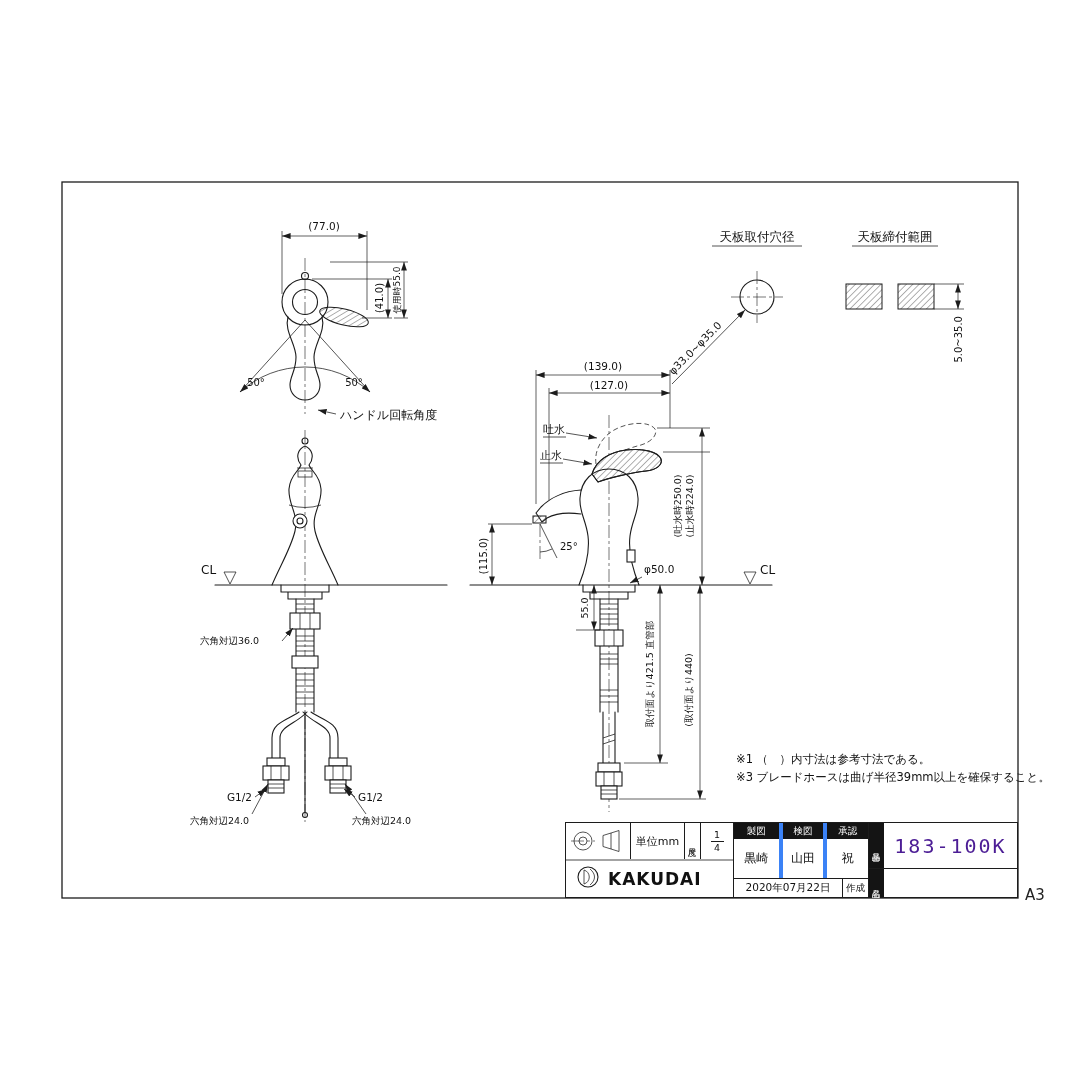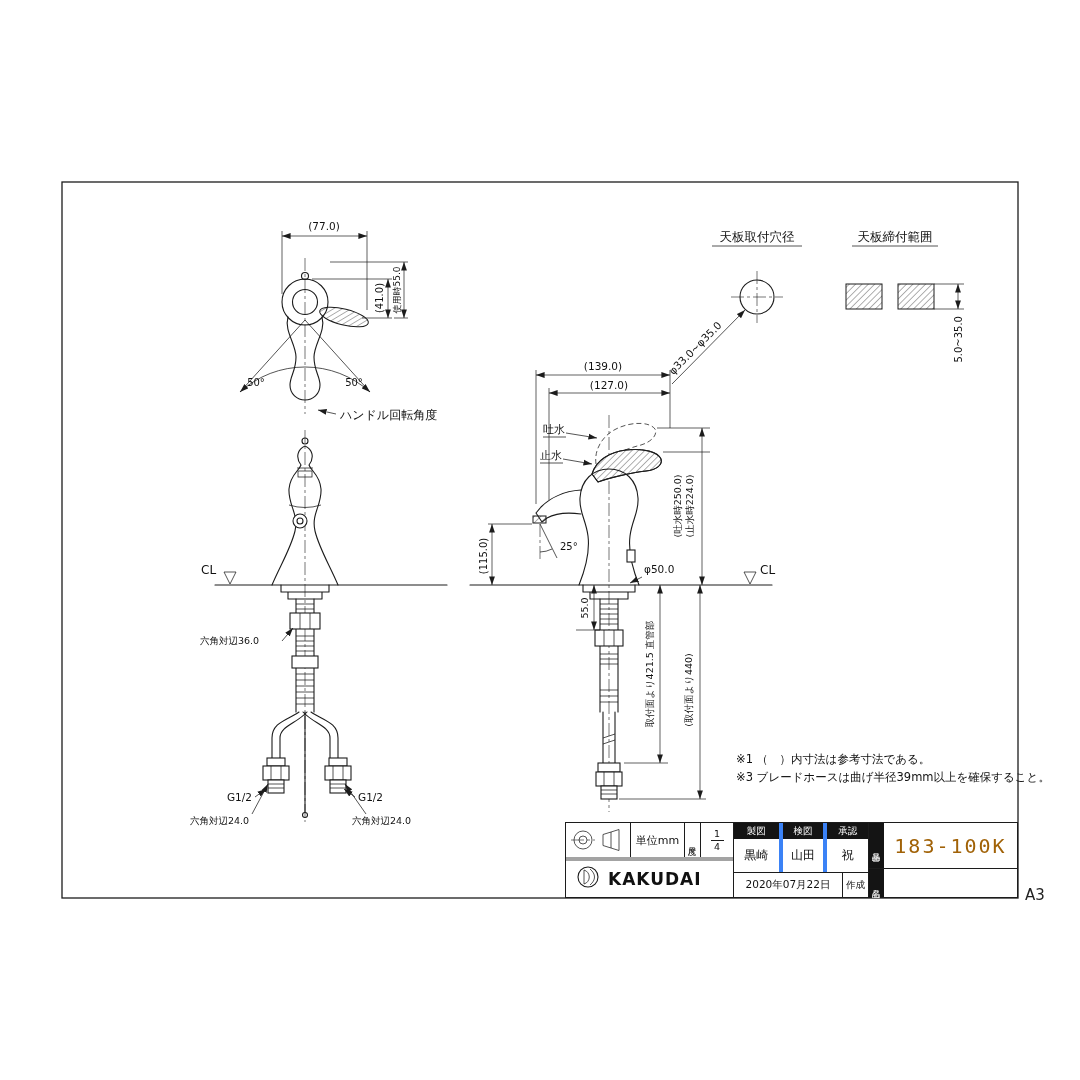--- a/index.html
+++ b/index.html
@@ -20,49 +20,49 @@
   
   .notes { position:absolute; left:736px; top:751px; font-size:11.5px; line-height:17.5px; white-space:nowrap; }
 
   
   .a3 { position:absolute; left:1025px; top:886px; font-size:15px; color:#222; }
 
   
   .tblock { position:absolute; left:565px; top:822px; width:453px; height:76px; box-sizing:border-box;
             border:1.2px solid #1c1c1c; display:flex; background:#fff; }
   .tb-left { width:168px; box-sizing:border-box; border-right:1px solid #1c1c1c; display:flex; flex-direction:column; }
-  .tb-left-top { height:38px; box-sizing:border-box; border-bottom:4px solid #a3a3a3; display:flex; align-items:stretch; }
+  .tb-left-top { height:38px; box-sizing:border-box; border-bottom:2px solid #a3a3a3; display:flex; align-items:stretch; }
   .proj { width:64px; display:flex; align-items:center; justify-content:center; }
   .unit { width:54px; box-sizing:border-box; border-left:1px solid #1c1c1c; font-size:11px; display:flex; align-items:center; justify-content:center; }
   .scale-wrap { flex:1; box-sizing:border-box; border-left:1px solid #1c1c1c; display:flex; }
   .scale-label { width:15px; writing-mode:vertical-rl; text-orientation:upright; font-size:8.5px;
                  display:flex; align-items:center; justify-content:center; }
   .scale-frac { flex:1; box-sizing:border-box; border-left:1px solid #1c1c1c; display:flex; flex-direction:column;
                 align-items:center; justify-content:center; font-size:9.5px; line-height:10px; }
   .scale-frac .bar { width:13px; border-top:1px solid #1c1c1c; margin:1px 0; }
   .tb-left-bottom { flex:1; display:flex; align-items:center; gap:7px; padding-left:9px; }
   .brand { font-size:17px; font-weight:bold; letter-spacing:1px; }
   .tb-mid { width:135px; box-sizing:border-box; border-right:1px solid #1c1c1c; display:flex; flex-direction:column; }
-  .mid-cols { height:50px; box-sizing:border-box; border-bottom:1px solid #1c1c1c; display:flex; }
+  .mid-cols { height:56px; box-sizing:border-box; border-bottom:1px solid #1c1c1c; display:flex; }
   .mcol { width:45px; box-sizing:border-box; display:flex; flex-direction:column; }
   .mcol + .mcol { border-left:4px solid #3b82f6; }
   .mhdr { height:16px; background:#141414; color:#fff; font-size:9.5px; display:flex; align-items:center; justify-content:center; }
   .mname { flex:1; font-size:12px; display:flex; align-items:center; justify-content:center; }
   .date-row { flex:1; display:flex; align-items:stretch; }
   .date { flex:1; font-size:10.5px; display:flex; align-items:center; justify-content:center; }
   .created { width:26px; box-sizing:border-box; border-left:1px solid #1c1c1c; font-size:9.5px;
              display:flex; align-items:center; justify-content:center; }
   .tb-right { flex:1; display:flex; flex-direction:column; }
   .trow { display:flex; align-items:stretch; box-sizing:border-box; }
   .trow.part { height:46px; border-bottom:1px solid #1c1c1c; }
   .trow.pname { flex:1; }
   .vlabel { width:15px; background:#141414; color:#fff; font-size:8.5px; writing-mode:vertical-rl; text-orientation:upright;
             display:flex; align-items:center; justify-content:center; }
   .pval { flex:1; display:flex; align-items:center; justify-content:center; font-family:"DejaVu Sans Mono", monospace;
-          font-size:20px; letter-spacing:2px; color:#a16207; }
+          font-size:20px; letter-spacing:2px; color:#4c1d95; }
   .nval { flex:1; display:flex; align-items:center; justify-content:center; font-size:13px; letter-spacing:1px; }
 </style>
 </head>
 <body>
 
 <div class="page">
 
   <svg class="drawing" width="1080" height="1080" viewBox="0 0 1080 1080">
     <defs>
       <marker id="arr" markerUnits="userSpaceOnUse" markerWidth="9" markerHeight="7" refX="8.6" refY="3.5" orient="auto-start-reverse">

